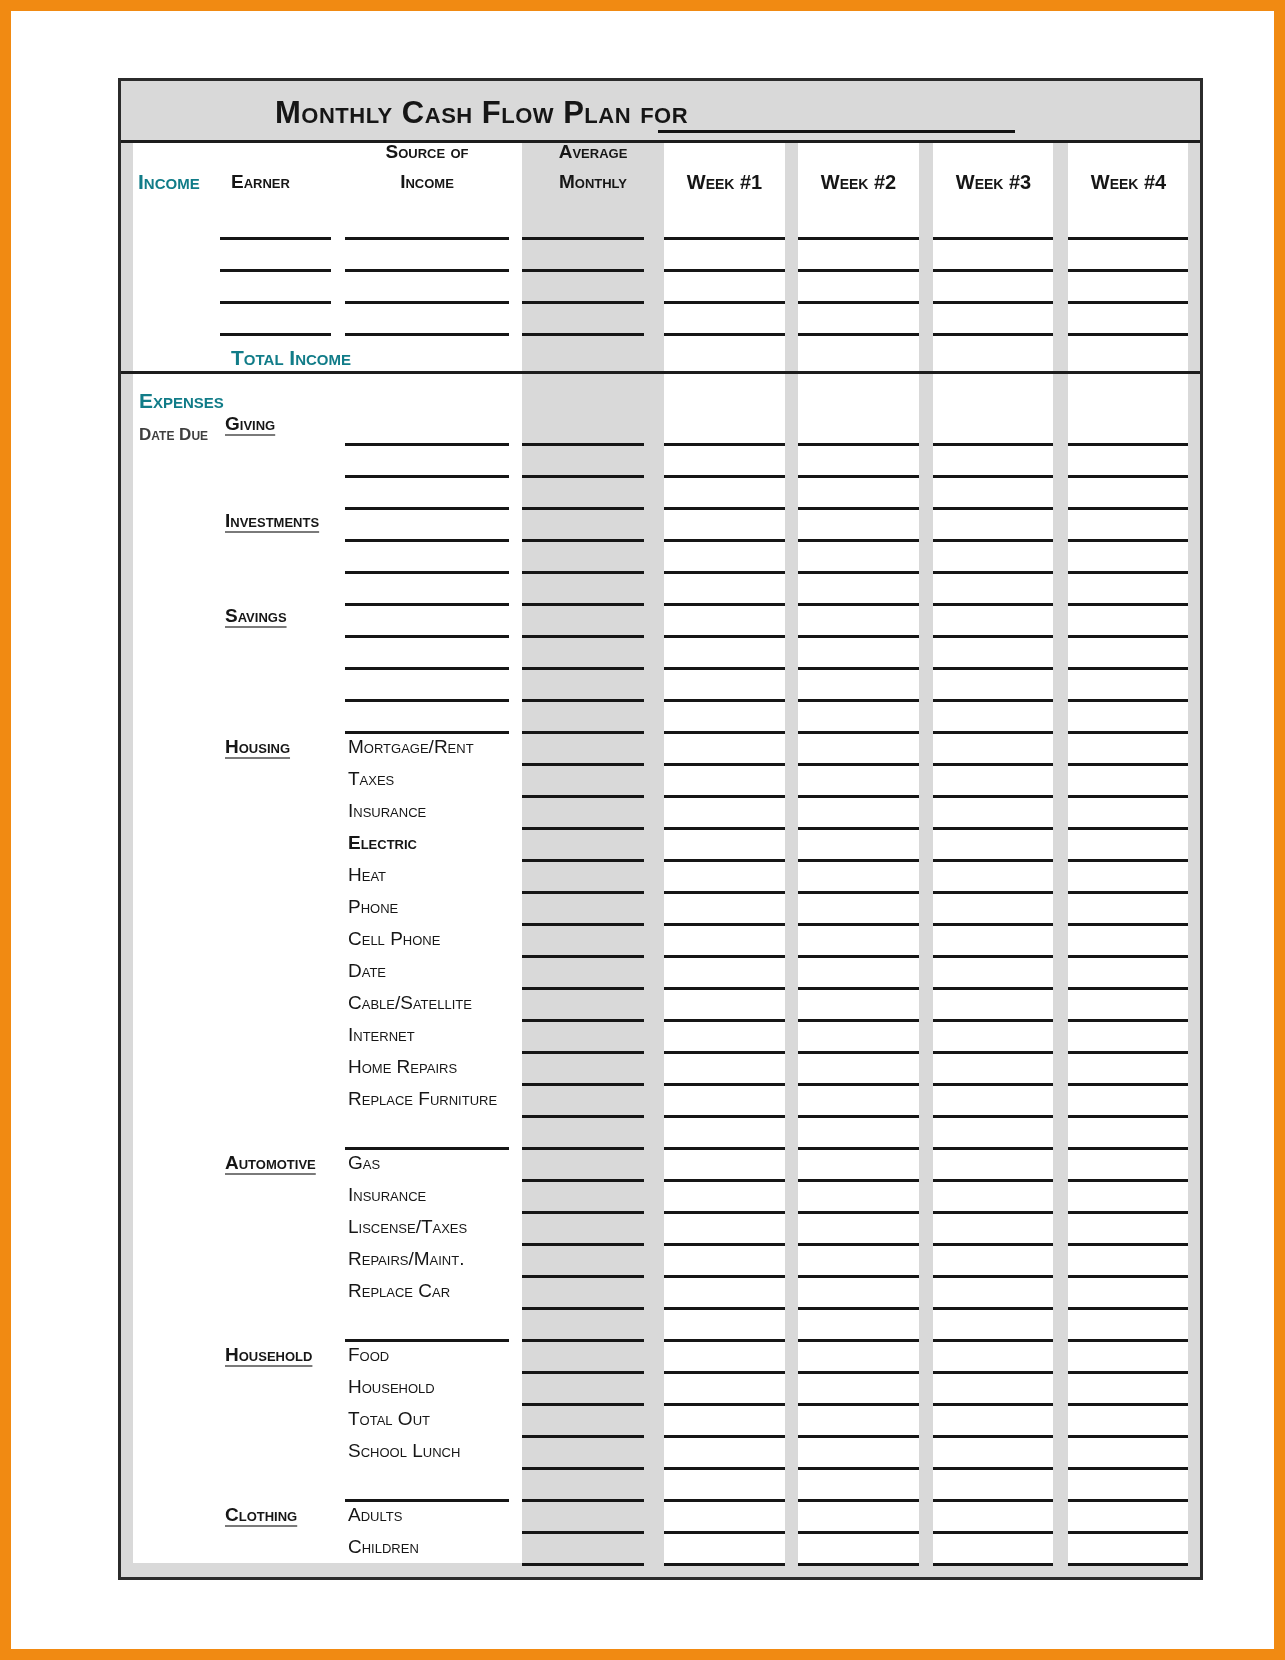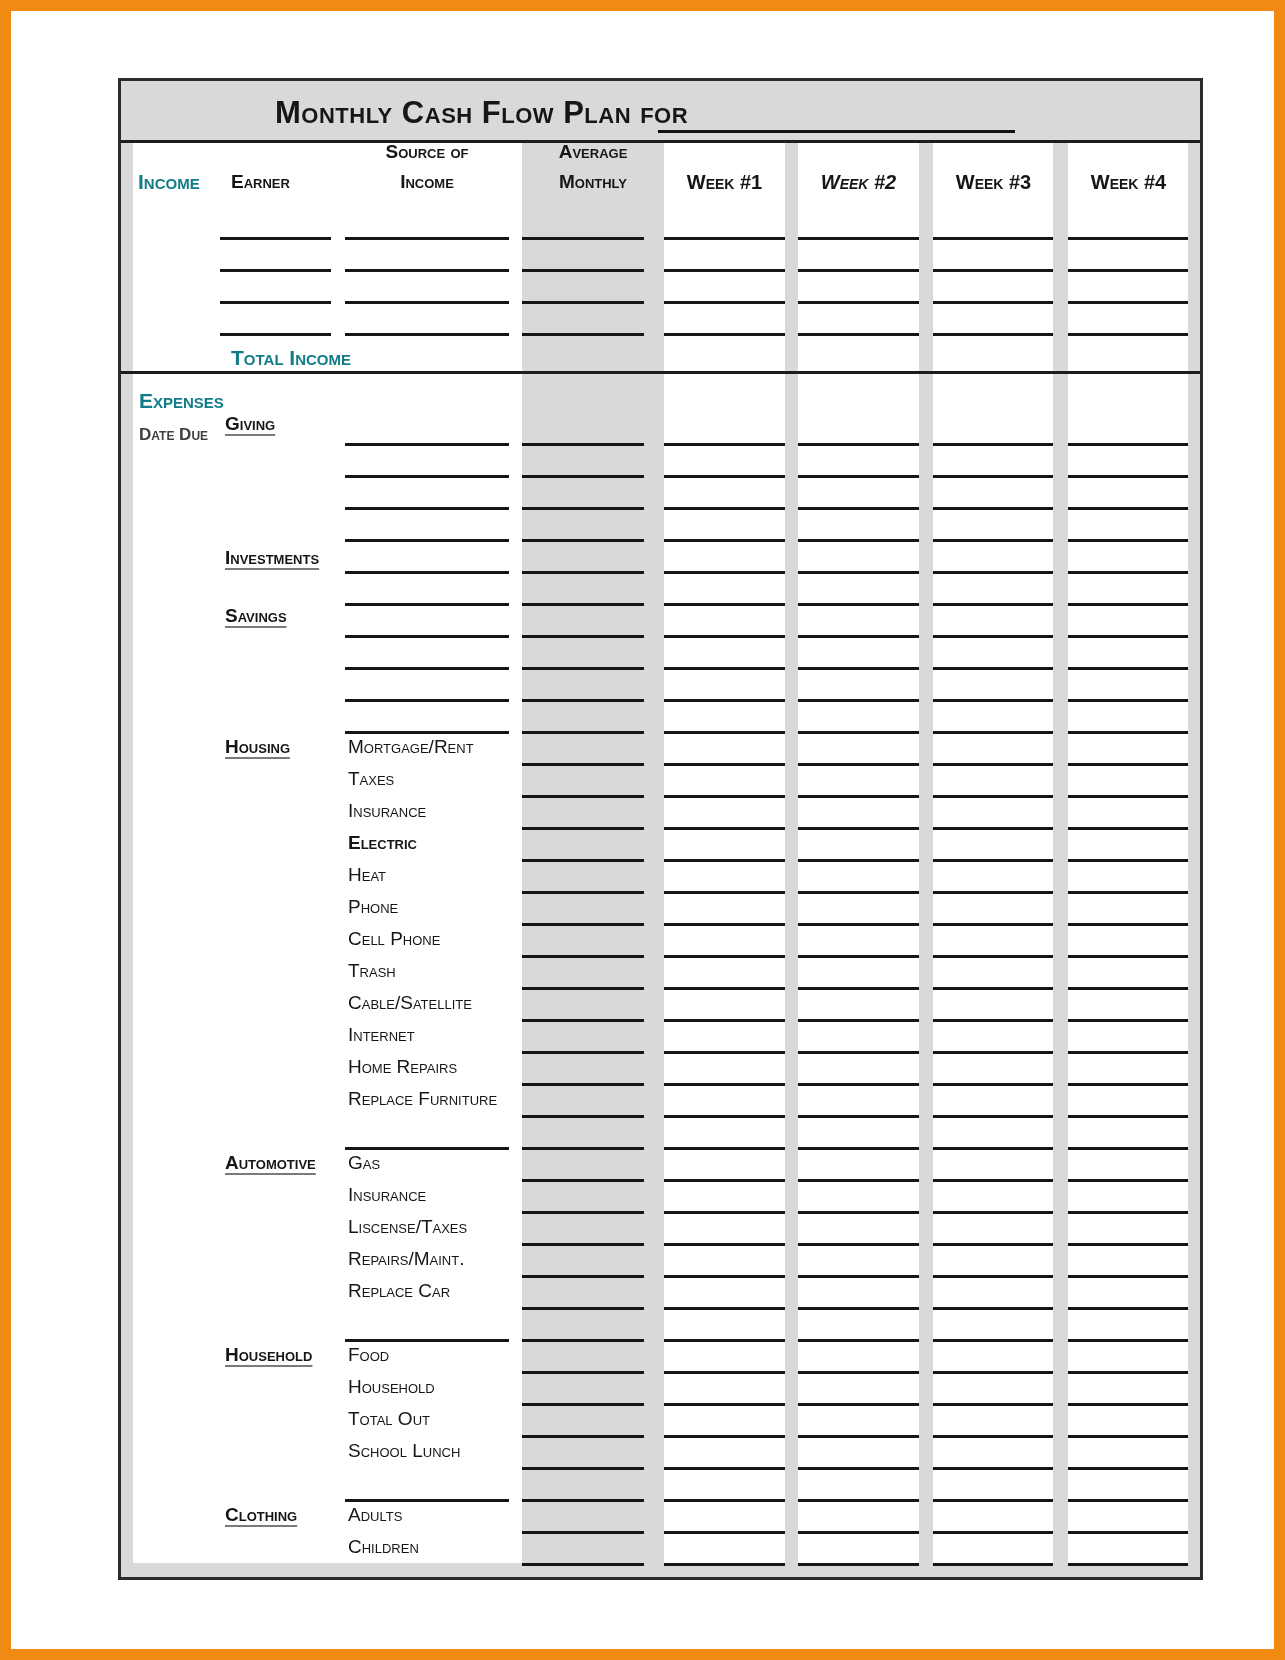--- a/index.html
+++ b/index.html
@@ -86,46 +86,46 @@
     <div class="colhead" style="left:110px;top:101px;">Earner</div>
     <div class="colhead2" style="left:226px;top:56px;">
       <div>Source of</div>
       <div>Income</div>
     </div>
     <div class="colhead2" style="left:392px;top:56px;">
       <div>Average</div>
       <div>Monthly</div>
     </div>
     <div class="weekhead" style="left:543px;top:101px;">Week #1</div>
-    <div class="weekhead" style="left:677px;top:101px;font-style:italic;">Week #2</div>
+    <div class="weekhead" style="left:677px;top:101px;">Week #2</div>
     <div class="weekhead" style="left:812px;top:101px;">Week #3</div>
     <div class="weekhead" style="left:947px;top:101px;">Week #4</div>
 
     <div class="lbl teal" style="left:110px;top:277px;">Total Income</div>
     <div class="divider"></div>
 
     <div class="lbl teal" style="left:18px;top:320px;">Expenses</div>
     <div class="lbl datedue" style="left:18px;top:354px;">Date Due</div>
 
     <div class="cat" style="top:343px;">Giving</div>
-    <div class="cat" style="top:440px;margin-top:37px;">Investments</div>
+    <div class="cat" style="top:440px;">Investments</div>
     <div class="cat" style="top:535px;">Savings</div>
     <div class="cat" style="top:666px;">Housing</div>
     <div class="cat" style="top:1082px;">Automotive</div>
     <div class="cat" style="top:1274px;">Household</div>
     <div class="cat" style="top:1434px;">Clothing</div>
 
     <div class="item" style="top:666px;">Mortgage/Rent</div>
     <div class="item" style="top:698px;">Taxes</div>
     <div class="item" style="top:730px;">Insurance</div>
     <div class="item" style="top:762px;font-weight:bold;">Electric</div>
     <div class="item" style="top:794px;">Heat</div>
     <div class="item" style="top:826px;">Phone</div>
     <div class="item" style="top:858px;">Cell Phone</div>
-    <div class="item" style="top:890px;">Trash</div>
+    <div class="item" style="top:890px;">Date</div>
     <div class="item" style="top:922px;">Cable/Satellite</div>
     <div class="item" style="top:954px;">Internet</div>
     <div class="item" style="top:986px;">Home Repairs</div>
     <div class="item" style="top:1018px;">Replace Furniture</div>
 
     <div class="item" style="top:1082px;">Gas</div>
     <div class="item" style="top:1114px;">Insurance</div>
     <div class="item" style="top:1146px;">Liscense/Taxes</div>
     <div class="item" style="top:1178px;">Repairs/Maint.</div>
     <div class="item" style="top:1210px;">Replace Car</div>

